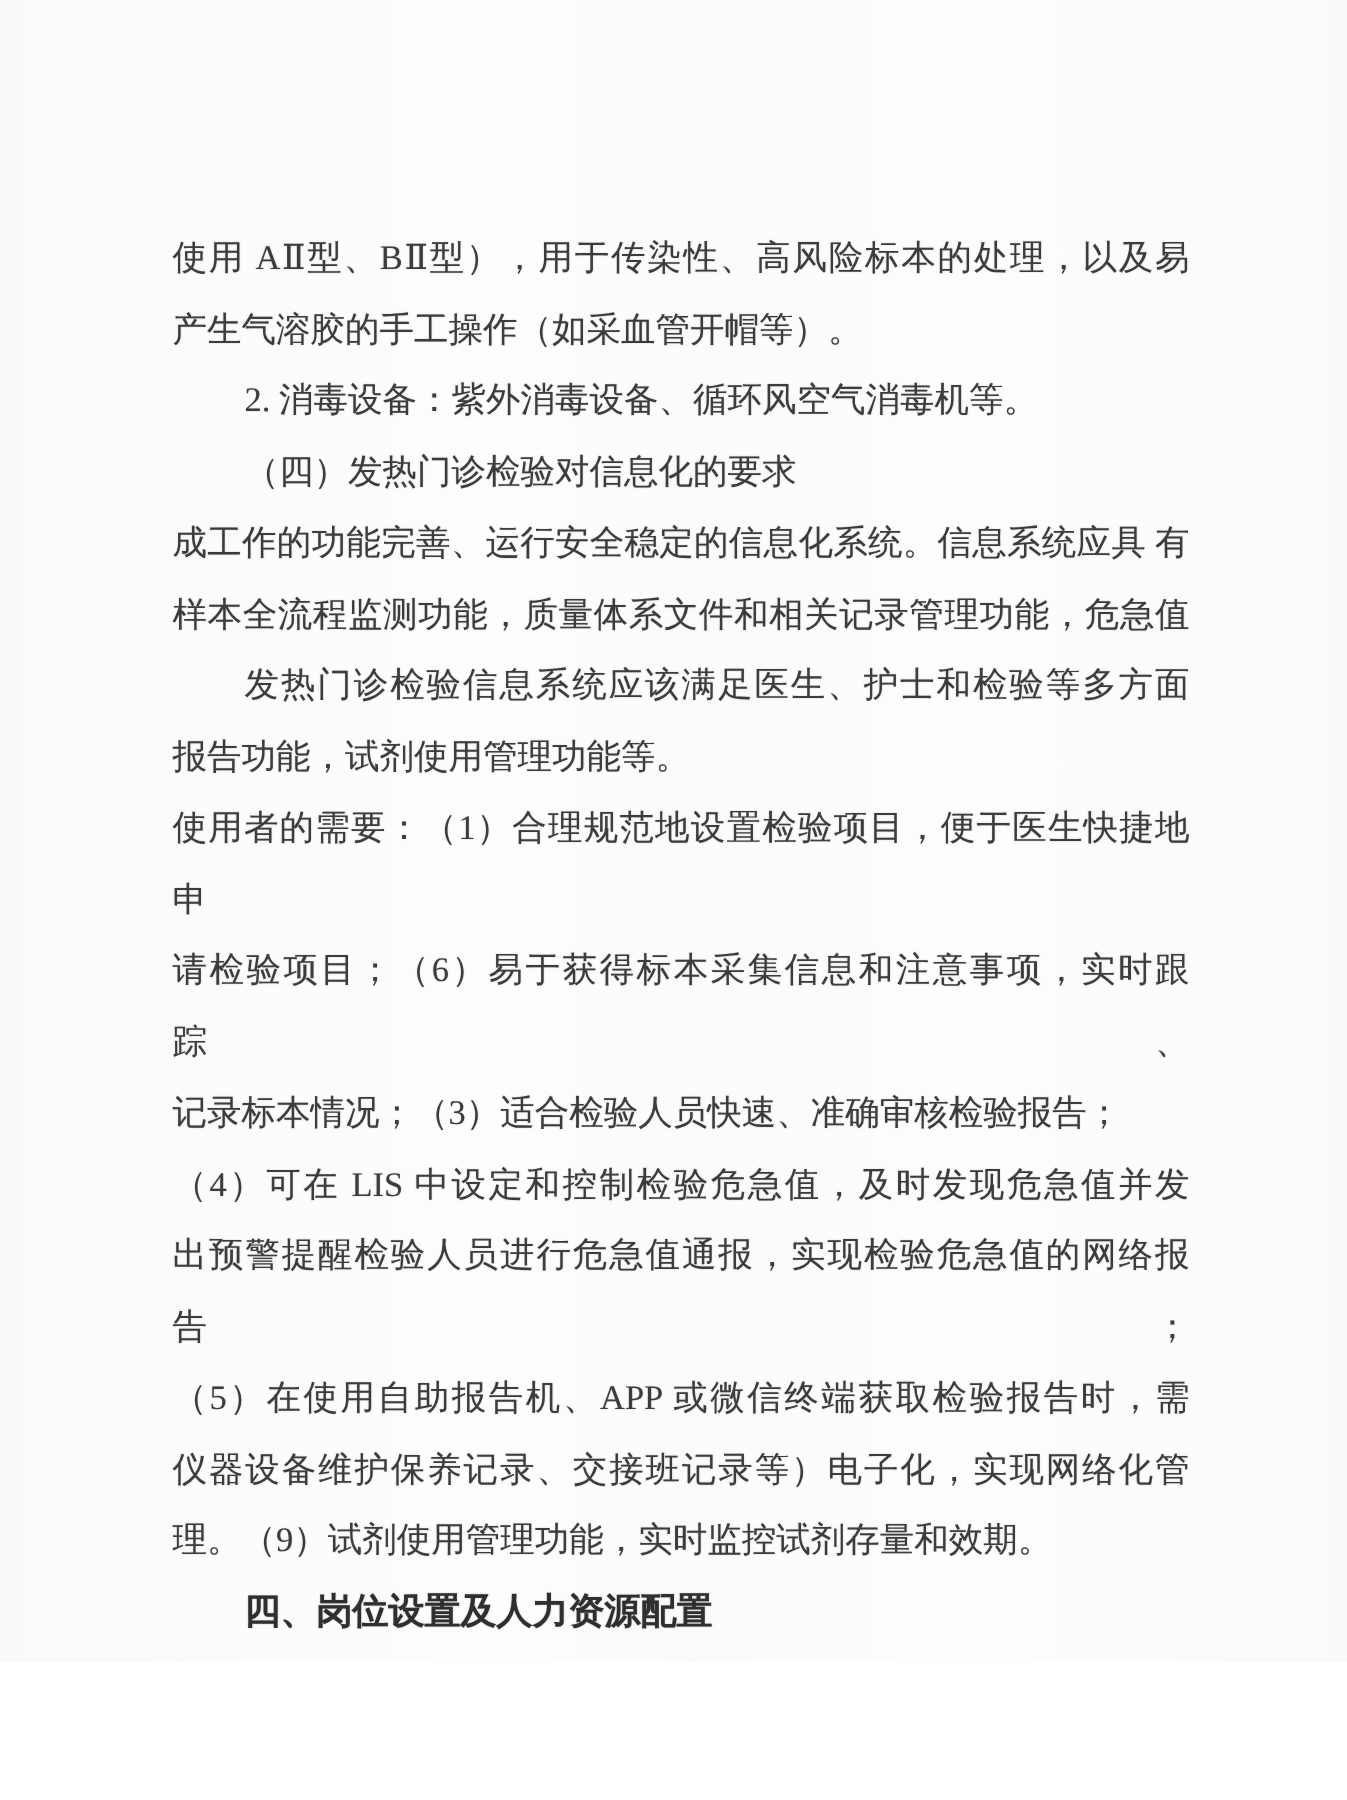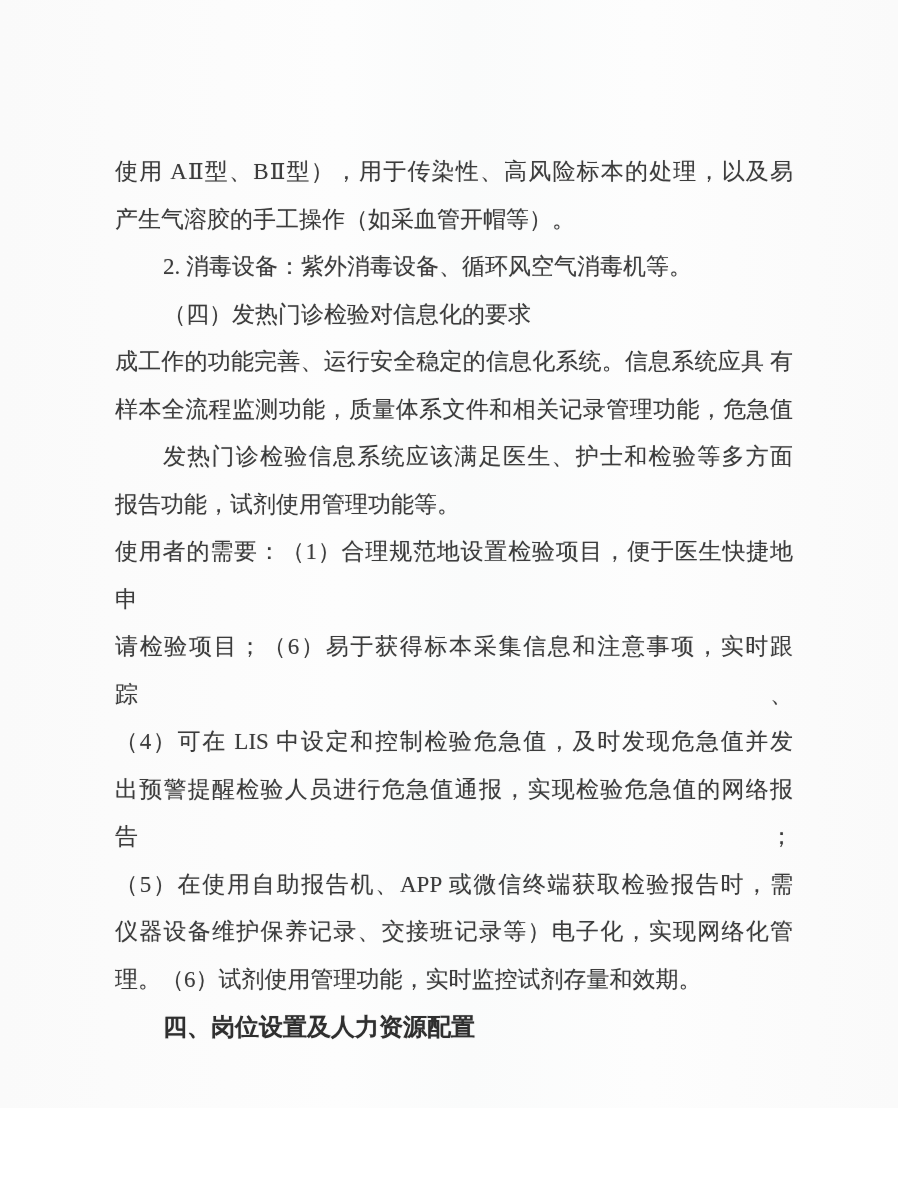--- a/index.html
+++ b/index.html
@@ -63,21 +63,22 @@
       <div class="line j">使用 AⅡ型、BⅡ型），用于传染性、高风险标本的处理，以及易</div>
       <div class="line">产生气溶胶的手工操作（如采血管开帽等）。</div>
       <div class="line indent">2. 消毒设备：紫外消毒设备、循环风空气消毒机等。</div>
       <div class="line indent">（四）发热门诊检验对信息化的要求</div>
       <div class="line j">成工作的功能完善、运行安全稳定的信息化系统。信息系统应具 有</div>
       <div class="line j">样本全流程监测功能，质量体系文件和相关记录管理功能，危急值</div>
       <div class="line indent j">发热门诊检验信息系统应该满足医生、护士和检验等多方面</div>
       <div class="line">报告功能，试剂使用管理功能等。</div>
       <div class="line j">使用者的需要：（1）合理规范地设置检验项目，便于医生快捷地申</div>
       <div class="line j">请检验项目；（6）易于获得标本采集信息和注意事项，实时跟踪、</div>
+      <div class="line">记录标本情况；（3）适合检验人员快速、准确审核检验报告；</div>
       <div class="line j">（4）可在 LIS 中设定和控制检验危急值，及时发现危急值并发</div>
       <div class="line j">出预警提醒检验人员进行危急值通报，实现检验危急值的网络报告；</div>
       <div class="line j">（5）在使用自助报告机、APP 或微信终端获取检验报告时，需</div>
       <div class="line j">仪器设备维护保养记录、交接班记录等）电子化，实现网络化管</div>
-      <div class="line">理。（6）试剂使用管理功能，实时监控试剂存量和效期。</div>
+      <div class="line">理。（9）试剂使用管理功能，实时监控试剂存量和效期。</div>
       <div class="line indent heading">四、岗位设置及人力资源配置</div>
     </div>
   <div class="pagenum">- 25 -</div>
 </div>
 
 </body></html>

